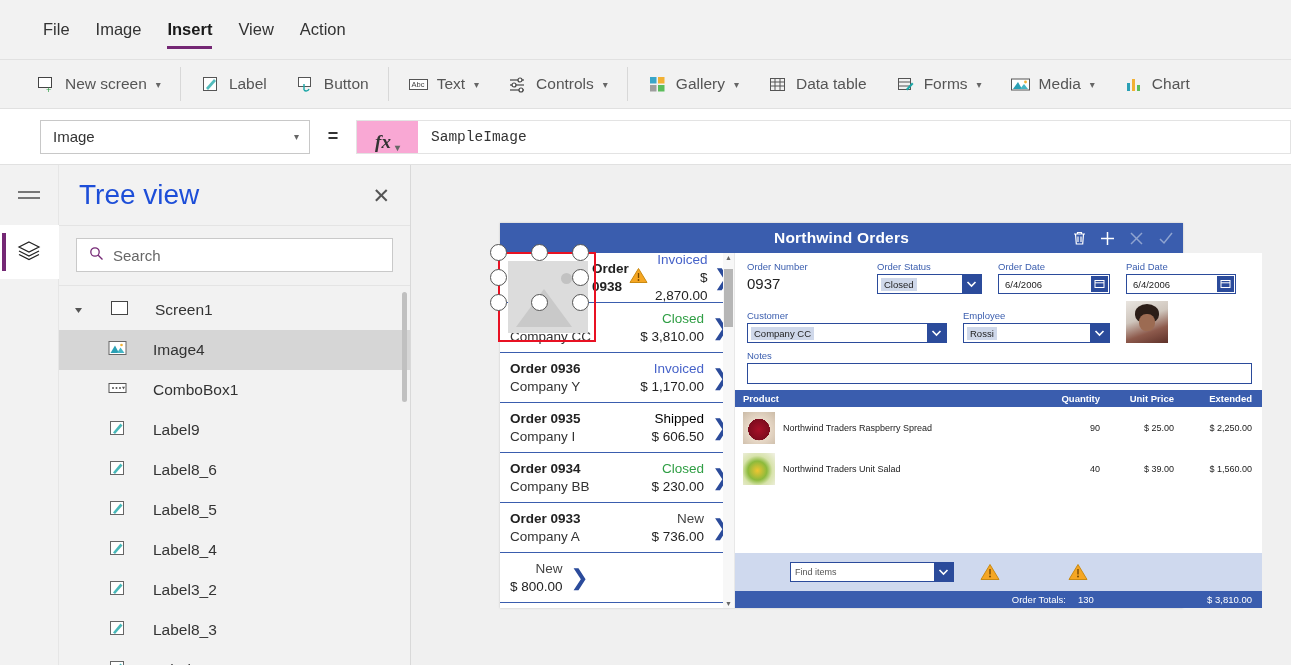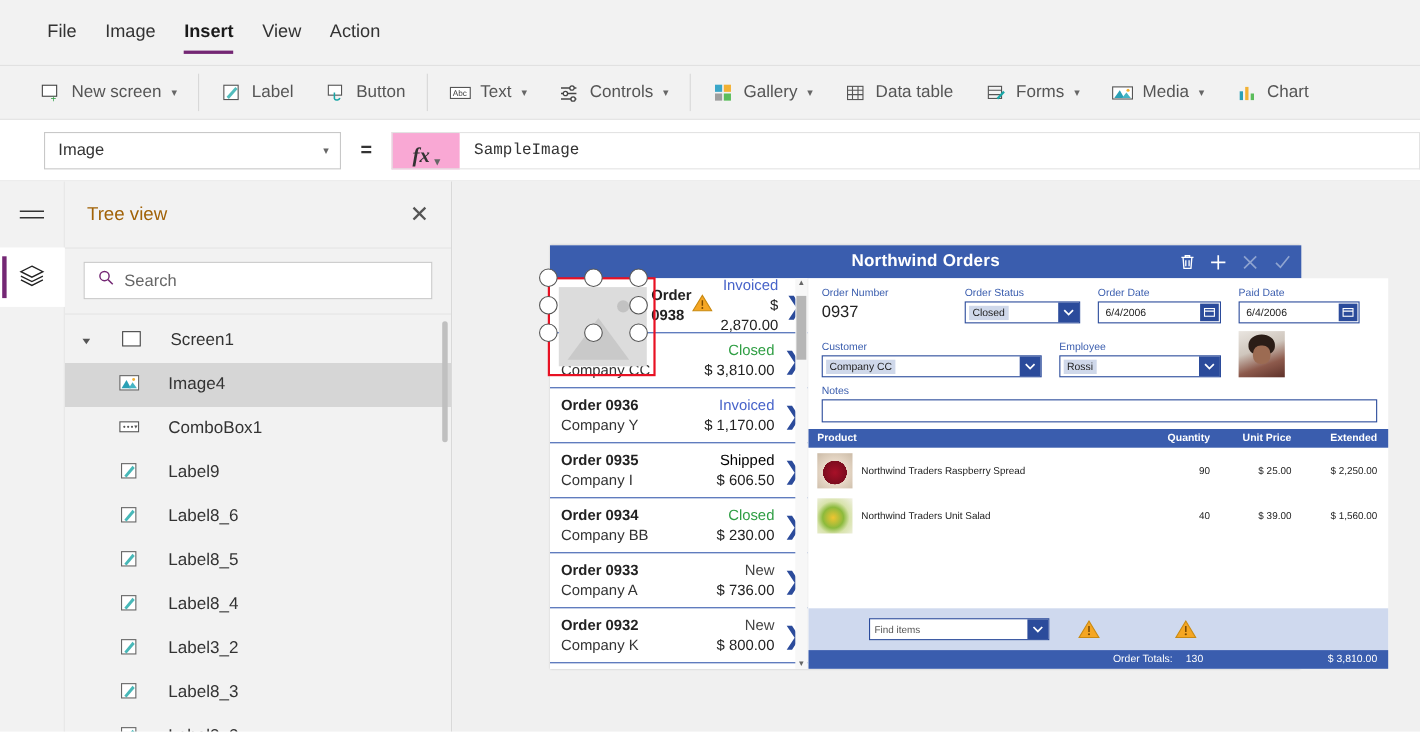--- a/index.html
+++ b/index.html
@@ -170,21 +170,21 @@
     flex-direction: column;
   }
   .tree-head {
     height: 61px;
     display: flex;
     align-items: center;
     justify-content: space-between;
     padding: 0 20px 0 20px;
     border-bottom: 1px solid #e4e4e4;
   }
-  .tree-title { font-size: 17px; color: #a16207; }
+  .tree-title { font-size: 28px; color: #1d4ed8; }
   .tree-close { font-size: 21px; color: #555; cursor: pointer; line-height: 1; }
   .search-wrap { padding: 12px 17px 13px 17px; border-bottom: 1px solid #e4e4e4; }
   .search-box {
     height: 34px;
     border: 1px solid #c9c9c9;
     background: #ffffff;
     display: flex;
     align-items: center;
     gap: 9px;
     padding: 10px 12px;
@@ -893,24 +893,20 @@
               <div class="g-company">Company A</div>
             </div>
             <div class="g-right">
               <div class="g-status" style="color:#444444">New</div>
               <div class="g-amount">$ 736.00</div>
             </div>
             <div class="g-chev">❯</div>
           </div>
 
           <div class="g-row">
-            <div class="g-left">
-              <div class="g-order">Order 0932</div>
-              <div class="g-company">Company K</div>
-            </div>
             <div class="g-right">
               <div class="g-status" style="color:#444444">New</div>
               <div class="g-amount">$ 800.00</div>
             </div>
             <div class="g-chev">❯</div>
           </div>
 
           <div class="g-scroll">
             <div class="g-arrowtop">▲</div>
             <div class="g-thumb"></div>

